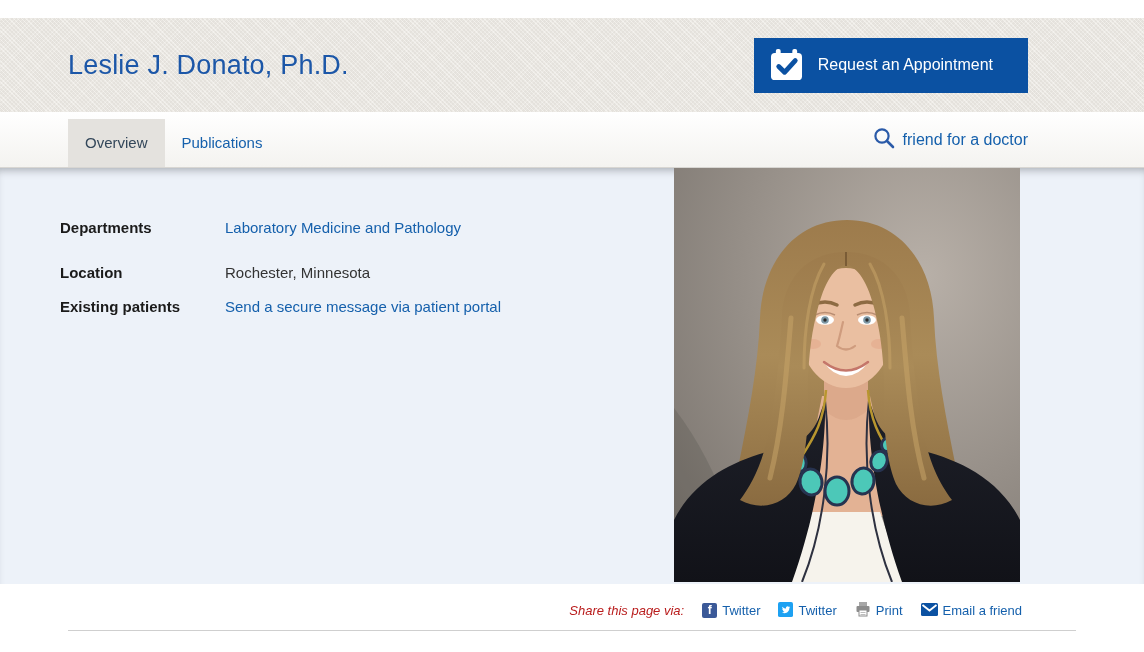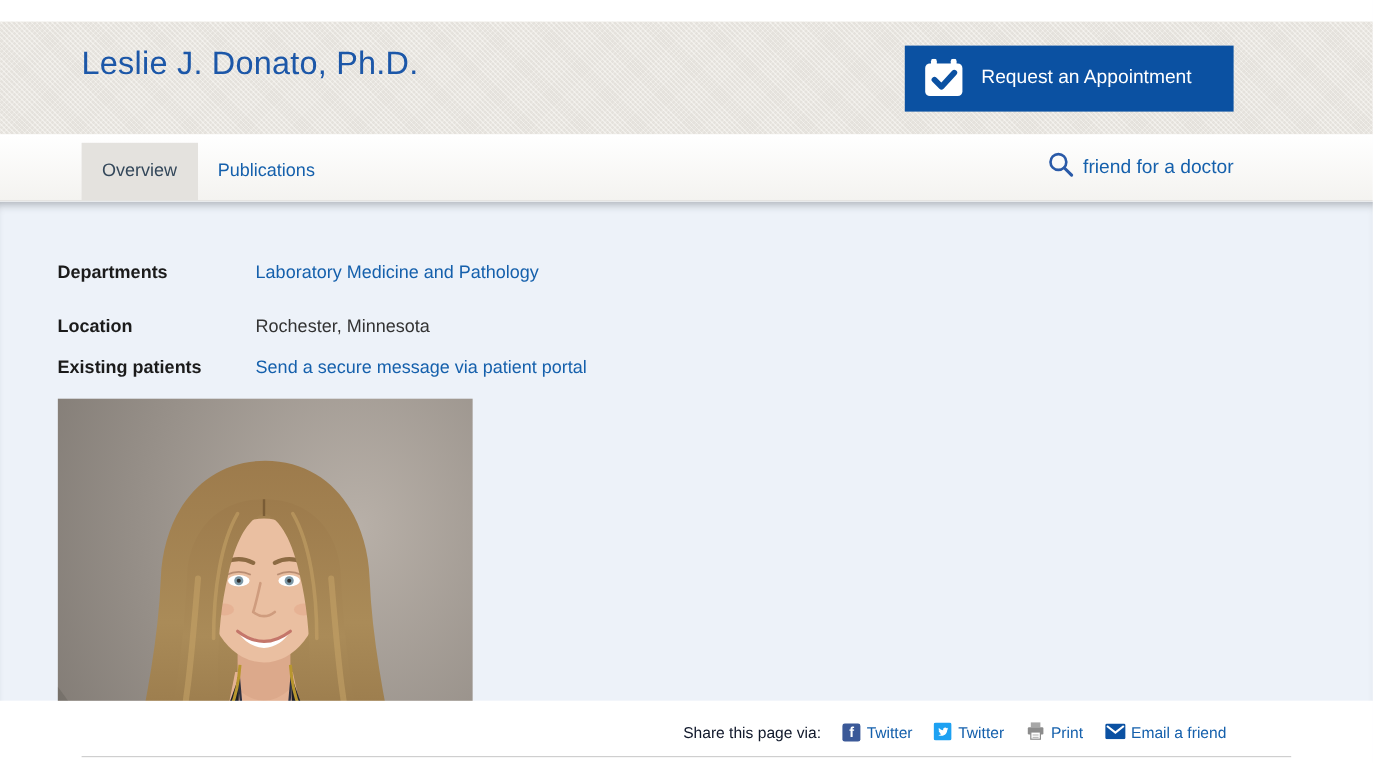--- a/index.html
+++ b/index.html
@@ -19,21 +19,21 @@
   .masthead {
     height:94px; flex:0 0 auto;
     background-color:#ebe8e2;
     background-image:
       repeating-linear-gradient(45deg, rgba(255,255,255,0.30) 0 1px, rgba(0,0,0,0.015) 1px 3px),
       repeating-linear-gradient(-45deg, rgba(255,255,255,0.18) 0 1px, rgba(0,0,0,0.012) 1px 3px);
     display:flex; align-items:center;
   }
   .masthead-inner {
     width:1008px; margin:0 68px;
-    display:flex; align-items:flex-start; justify-content:space-between;
+    display:flex; align-items:center; justify-content:space-between;
   }
   .page-title {
     margin:0; font-size:27px; font-weight:400; color:#1c57a8; letter-spacing:0.2px;
   }
   .appt-btn {
     height:55px; margin-right:48px; padding:0 35px 0 16px;
     background:#0b51a2; color:#ffffff; border:none; cursor:pointer;
     display:flex; align-items:center; gap:15px;
     font-family:"Liberation Sans", sans-serif; font-size:16px;
   }
@@ -58,39 +58,39 @@
     color:#1560ac; font-size:16px; text-decoration:none; cursor:pointer;
   }
 
   
   .content {
     height:416px; flex:0 0 auto;
     background:#edf2f9;
     box-shadow: inset 0 7px 8px -5px rgba(80,85,92,0.45);
     display:flex;
   }
-  .content-inner { display:flex; width:1008px; margin-left:48px;flex-direction:column; }
+  .content-inner { display:flex; width:1008px; margin-left:60px; }
   .info { width:614px; padding-top:51px; }
   .info-row { display:flex; font-size:15px; line-height:18px; margin-bottom:16px; }
   .info-row.first { margin-bottom:27px; }
   .info-label { width:165px; font-weight:bold; color:#1b1b1b; flex:0 0 auto; }
   .info-value { color:#333333; }
   a.info-value.link { color:#1560ac; text-decoration:none; cursor:pointer; }
 
   .photo { width:346px; height:414px; flex:0 0 auto; }
   .photo svg { display:block; }
 
   
   .footer { background:#ffffff; flex:1 1 auto; }
   .share-row {
     width:1008px; margin:17px 68px 0;
     display:flex; justify-content:flex-end; align-items:center;
     gap:18px; padding-right:54px; font-size:13px;
   }
-  .share-label { color:#0f172a; }
+  .share-label { color:#b91c1c;font-style:italic; }
   .share-link {
     display:flex; align-items:center; gap:5px;
     color:#1560ac; text-decoration:none; font-size:13px; cursor:pointer;
   }
   .fb-badge {
     width:15px; height:15px; background:#3b5998; border-radius:2px;
     color:#ffffff; font-weight:bold; font-size:12px; line-height:15px;
     text-align:center; display:inline-block;
   }
   .rule {

